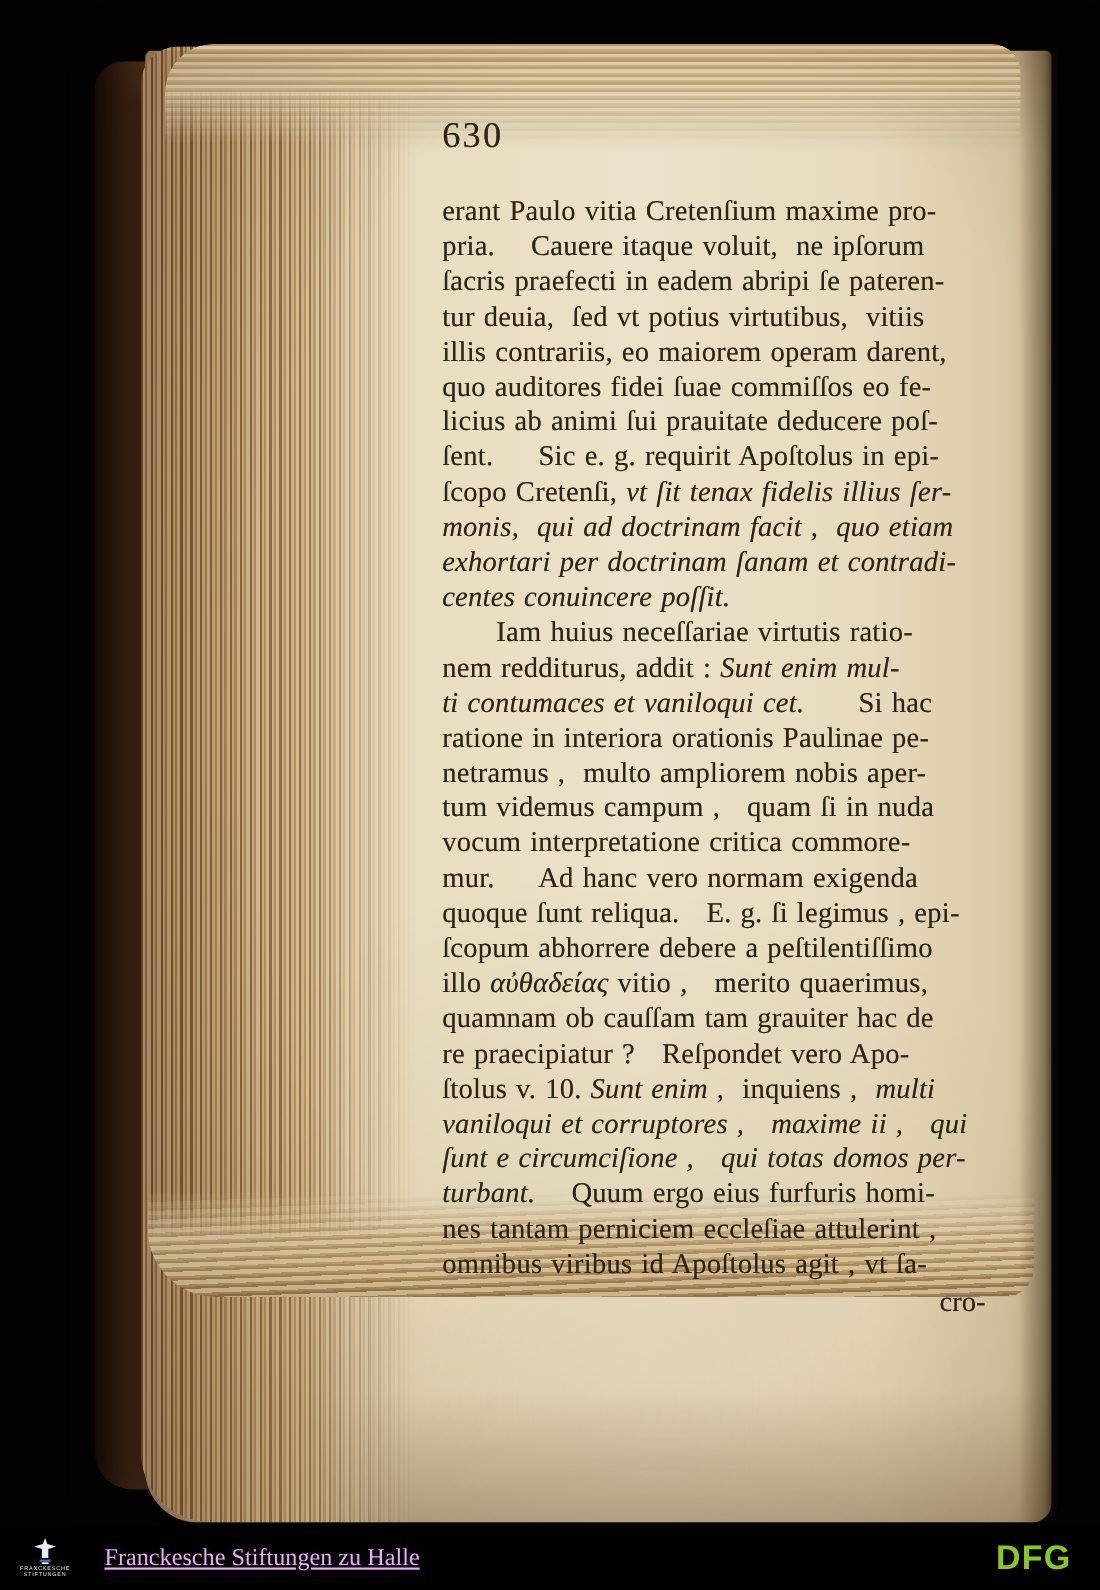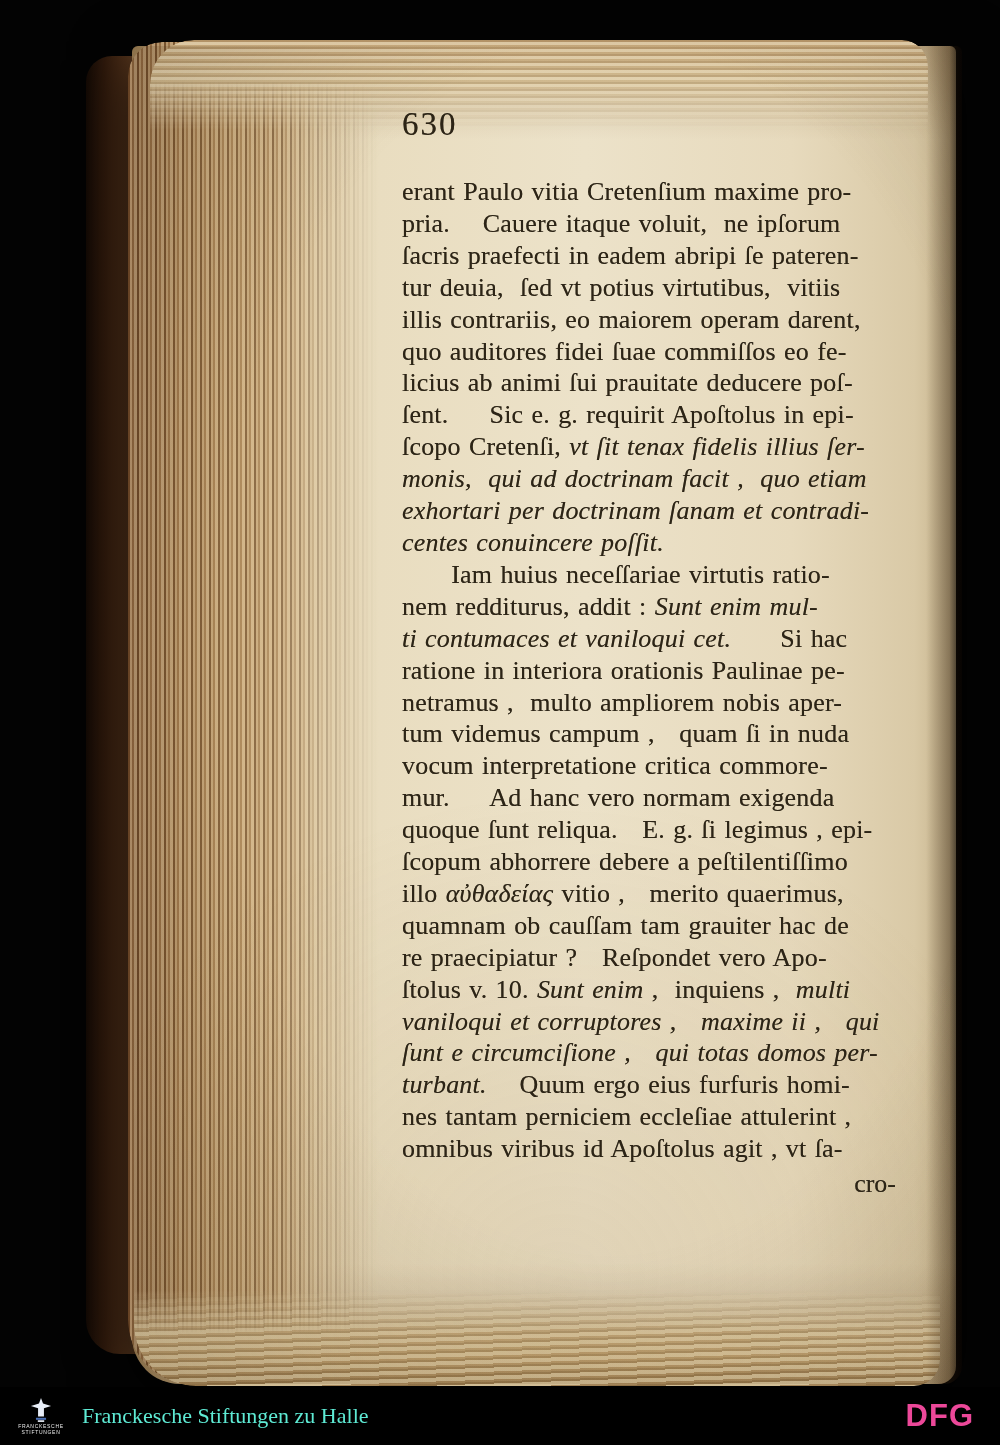--- a/index.html
+++ b/index.html
@@ -3,21 +3,21 @@
 <meta charset="utf-8">
 <style>
   html,body { margin:0; padding:0; background:#000; }
   .stage {
     position:relative; width:1000px; height:1445px;
     background:#030303; overflow:hidden;
     font-family:"Liberation Serif","DejaVu Serif",serif;
   }
 
   
-  .book { position:absolute; left:86px; top:40px; width:876px; height:1346px;text-decoration:underline; }
+  .book { position:absolute; left:86px; top:40px; width:876px; height:1139px;text-decoration:underline; }
 
   .spine {
     position:absolute; left:0; top:16px; width:62px; height:1298px;
     background:linear-gradient(90deg,#120904 0%,#301a0c 30%,#54331b 65%,#7a5330 100%);
     border-radius:26px 0 0 34px;
   }
 
   .paper {
     position:absolute; left:46px; top:6px; width:824px; height:1338px;
     border-radius:6px 6px 18px 48px;
@@ -103,25 +103,26 @@
     position:absolute; left:0; bottom:0; width:1000px; height:58px;
     background:#000; display:flex; align-items:center;
   }
   .logo-block { margin-left:18px; width:46px; text-align:center; }
   .logo-icon { display:block; margin:0 auto; }
   .logo-caption {
     font-family:"Liberation Sans","DejaVu Sans",sans-serif;
     font-size:5px; line-height:6px; letter-spacing:.7px; color:#e9e9e9;
   }
   .institution {
-    margin-left:18px; color:#5eead4; font-size:22px;
+    margin-left:31px; color:#f0abfc; font-size:22px;
     font-family:"Liberation Serif","DejaVu Serif",serif;
+    text-decoration:underline;
   }
   .dfg {
-    margin-left:auto; margin-right:26px; color:#ec4899;
+    margin-left:auto; margin-right:26px; color:#84cc16;
     font-family:"Liberation Sans","DejaVu Sans",sans-serif;
     font-weight:bold; font-size:31px; letter-spacing:1px;
   }
 </style>
 </head>
 <body>
 
 <div class="stage">
 
   <div class="book">

